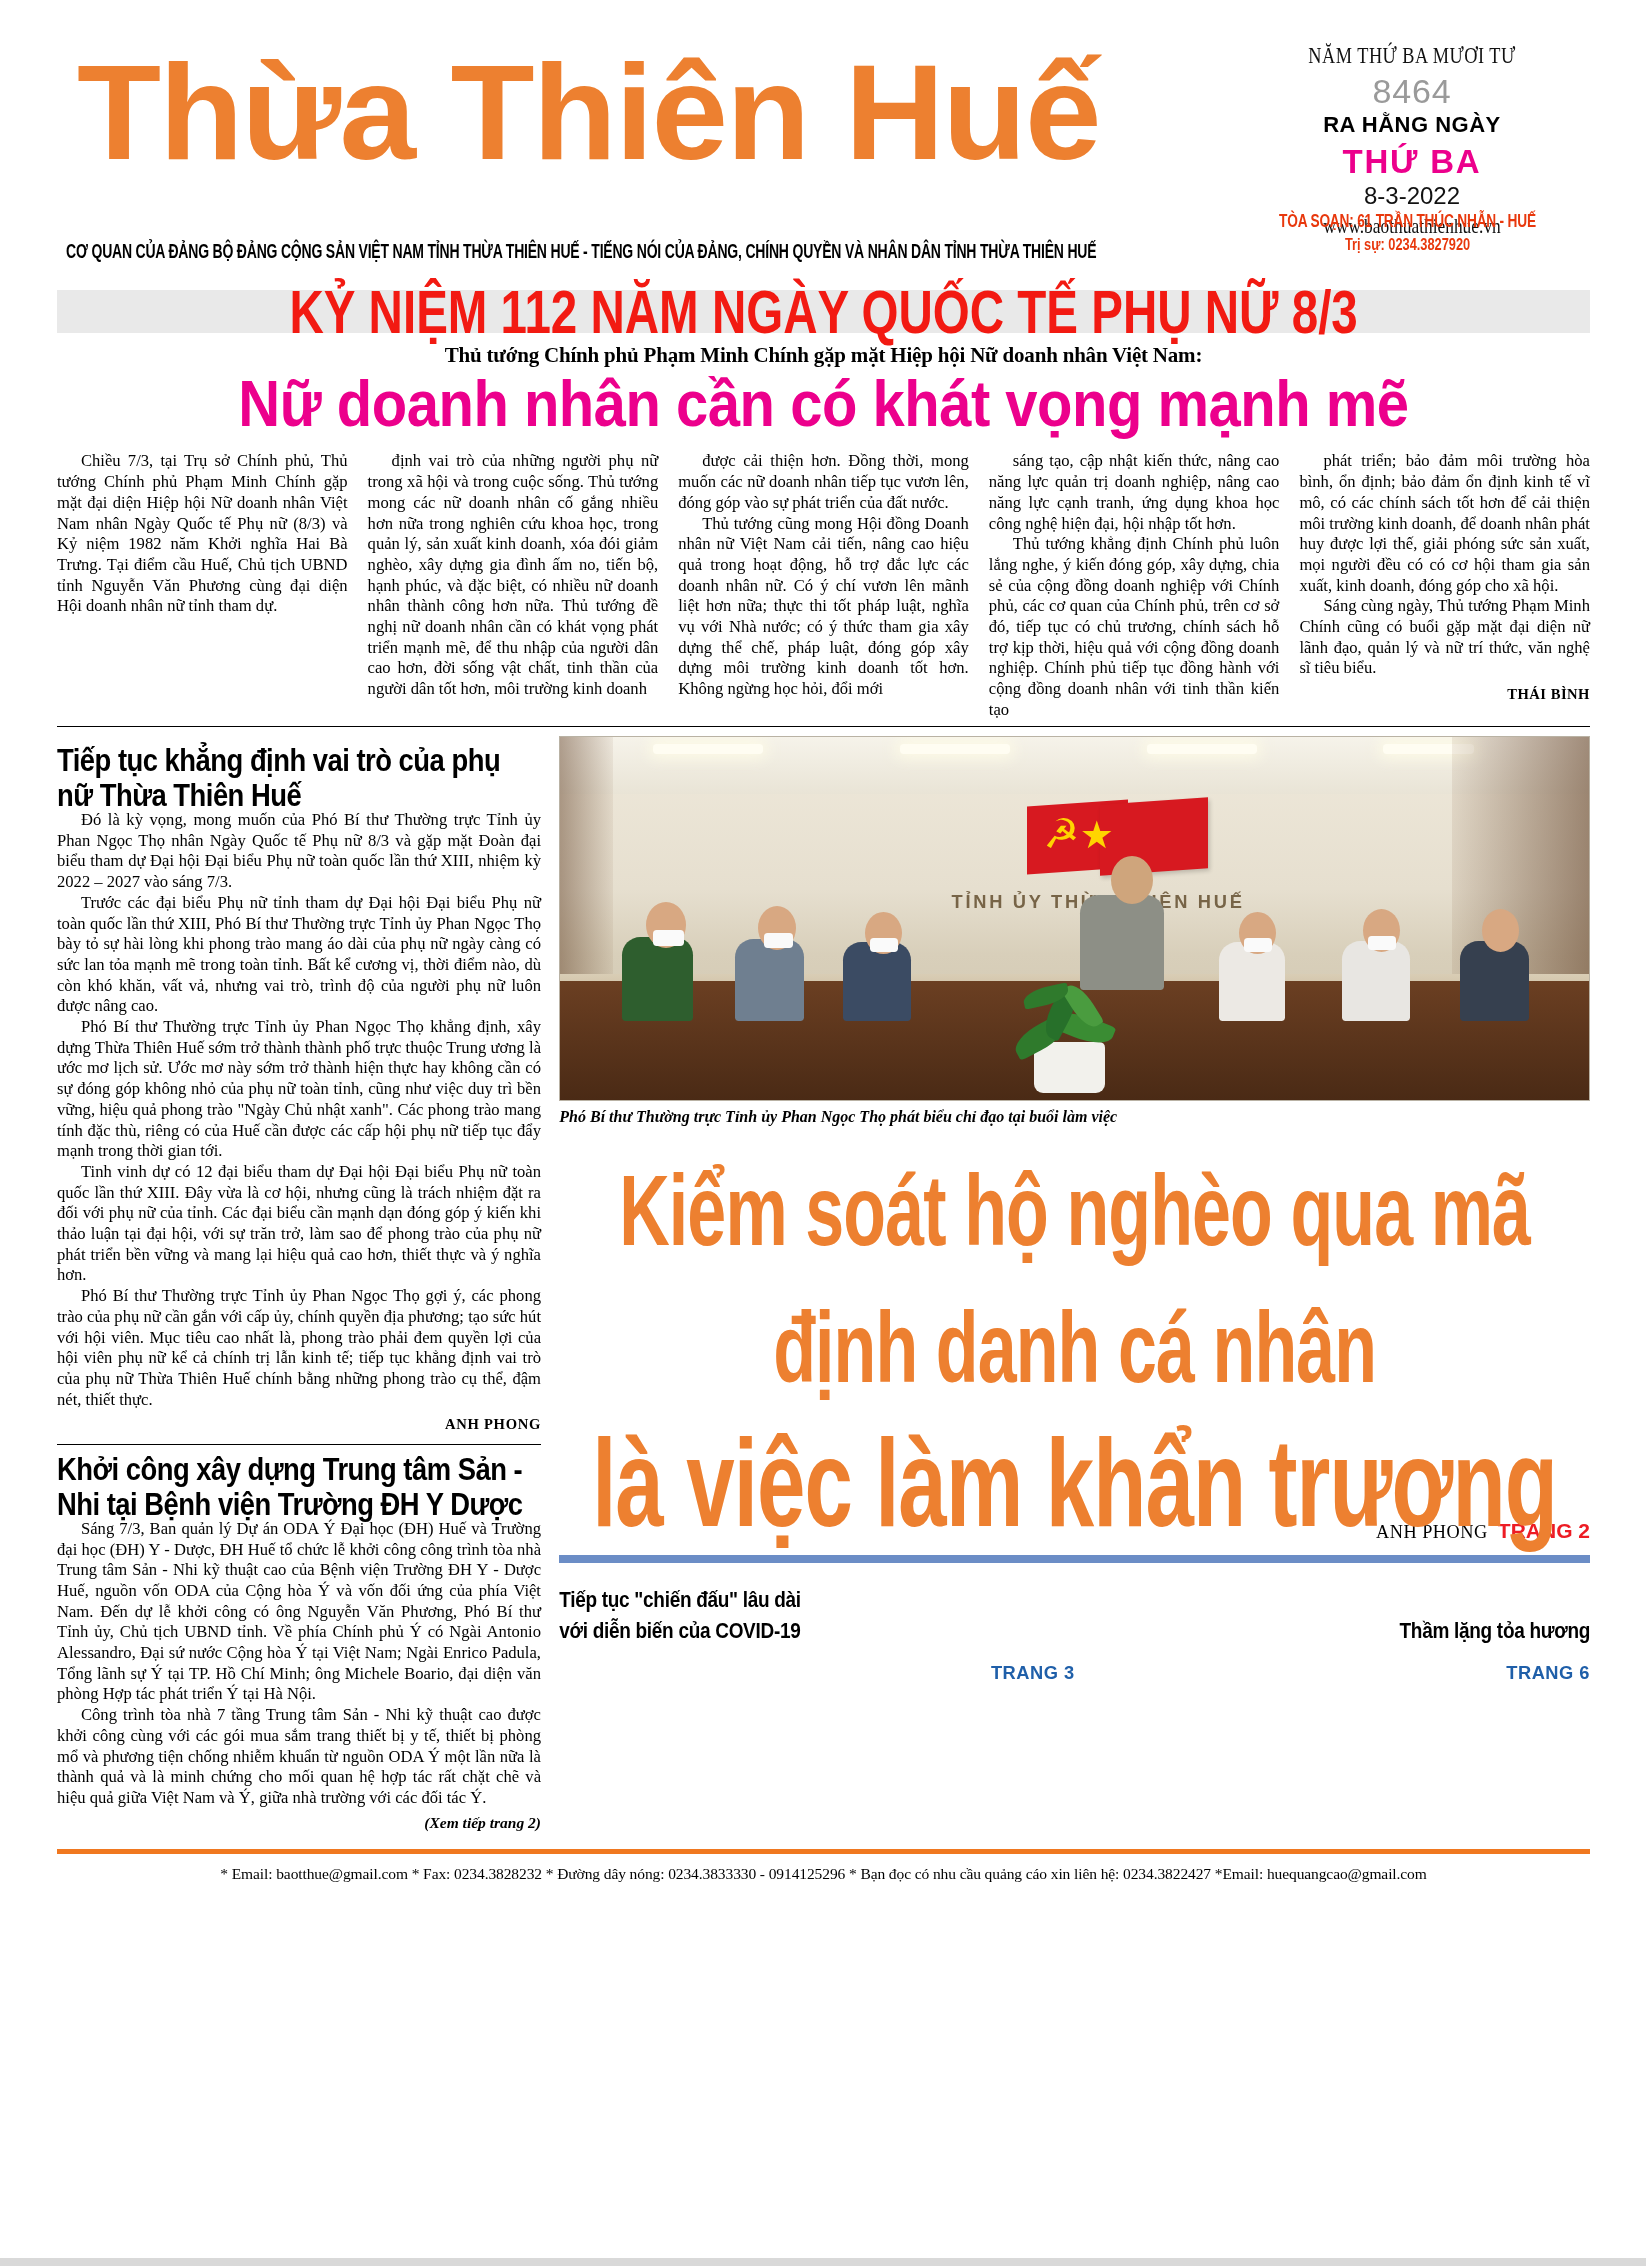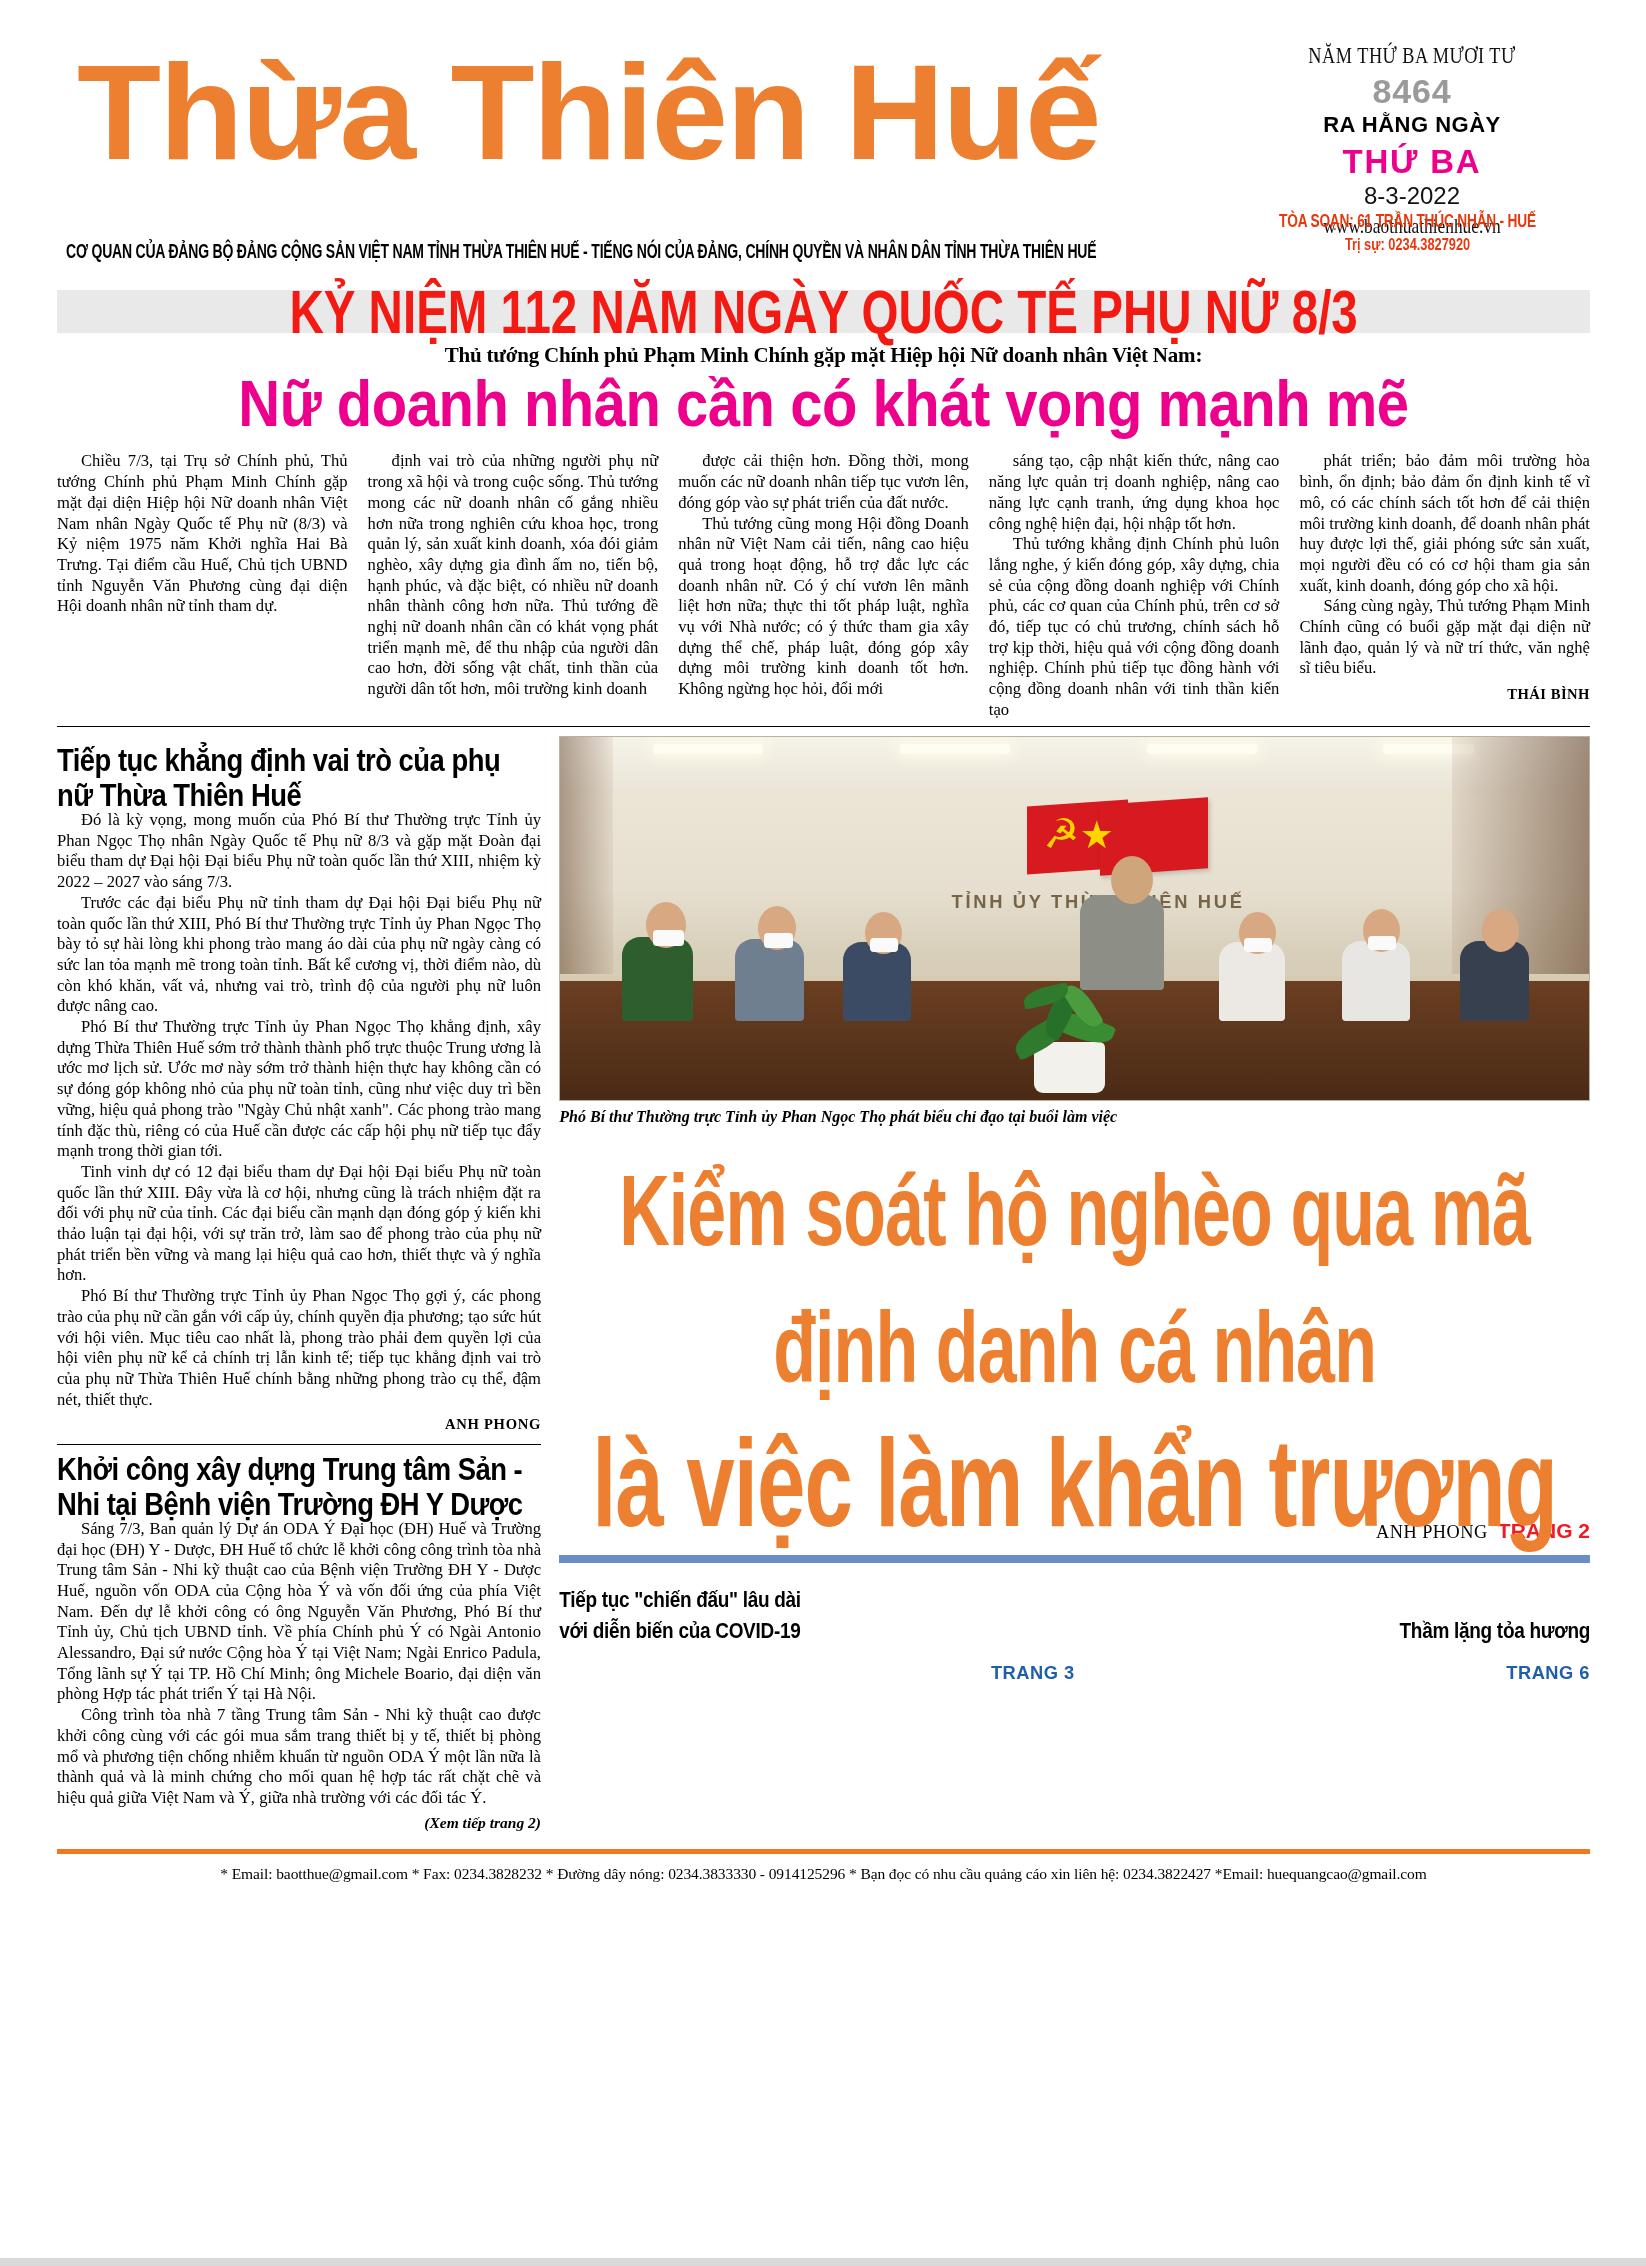--- a/index.html
+++ b/index.html
@@ -21,21 +21,21 @@
     white-space:nowrap;
   }
   .mast-right{
     position:absolute;right:0;top:46px;width:356px;text-align:center;
   }
   .mr-year{
     font-family:"Liberation Serif", serif;font-size:18.3px;letter-spacing:0.5px;
     color:#111;transform:scaleY(1.25);transform-origin:center;margin-bottom:7.3px;
   }
   .mr-issue{
-    font-family:"Liberation Sans", sans-serif;font-weight:bold;font-size:34px;
+    font-family:"Liberation Sans", sans-serif;font-weight:normal;font-size:34px;
     color:#9a9a9a;letter-spacing:0.9px;line-height:35px;margin-bottom:2.7px;
   }
   .mr-daily{
     font-family:"Liberation Sans", sans-serif;font-weight:bold;font-size:22px;
     color:#000;letter-spacing:0.5px;margin-bottom:6.4px;
   }
   .mr-day{
     font-family:"Liberation Sans", sans-serif;font-weight:bold;font-size:33px;
     color:#EC008C;letter-spacing:1.8px;line-height:35px;margin-bottom:2.7px;
   }
@@ -217,21 +217,21 @@
   <div class="redbar">
     <span>KỶ NIỆM 112 NĂM NGÀY QUỐC TẾ PHỤ NỮ 8/3</span>
   </div>
 
   <div class="kicker">Thủ tướng Chính phủ Phạm Minh Chính gặp mặt Hiệp hội Nữ doanh nhân Việt Nam:</div>
   <div class="mainhead">Nữ doanh nhân cần có khát vọng mạnh mẽ</div>
 
   <div class="lead">
     <div class="col">
       <div class="body-txt">
-        <p>Chiều 7/3, tại Trụ sở Chính phủ, Thủ tướng Chính phủ Phạm Minh Chính gặp mặt đại diện Hiệp hội Nữ doanh nhân Việt Nam nhân Ngày Quốc tế Phụ nữ (8/3) và Kỷ niệm 1975 năm Khởi nghĩa Hai Bà Trưng. Tại điểm cầu Huế, Chủ tịch UBND tỉnh Nguyễn Văn Phương cùng đại diện Hội doanh nhân nữ tỉnh tham dự.</p>
+        <p>Chiều 7/3, tại Trụ sở Chính phủ, Thủ tướng Chính phủ Phạm Minh Chính gặp mặt đại diện Hiệp hội Nữ doanh nhân Việt Nam nhân Ngày Quốc tế Phụ nữ (8/3) và Kỷ niệm 1982 năm Khởi nghĩa Hai Bà Trưng. Tại điểm cầu Huế, Chủ tịch UBND tỉnh Nguyễn Văn Phương cùng đại diện Hội doanh nhân nữ tỉnh tham dự.</p>
       </div>
     </div>
     <div class="col">
       <div class="body-txt">
         <p>định vai trò của những người phụ nữ trong xã hội và trong cuộc sống. Thủ tướng mong các nữ doanh nhân cố gắng nhiều hơn nữa trong nghiên cứu khoa học, trong quản lý, sản xuất kinh doanh, xóa đói giảm nghèo, xây dựng gia đình ấm no, tiến bộ, hạnh phúc, và đặc biệt, có nhiều nữ doanh nhân thành công hơn nữa. Thủ tướng đề nghị nữ doanh nhân cần có khát vọng phát triển mạnh mẽ, để thu nhập của người dân cao hơn, đời sống vật chất, tinh thần của người dân tốt hơn, môi trường kinh doanh</p>
       </div>
     </div>
     <div class="col">
       <div class="body-txt">
         <p>được cải thiện hơn. Đồng thời, mong muốn các nữ doanh nhân tiếp tục vươn lên, đóng góp vào sự phát triển của đất nước.</p>

